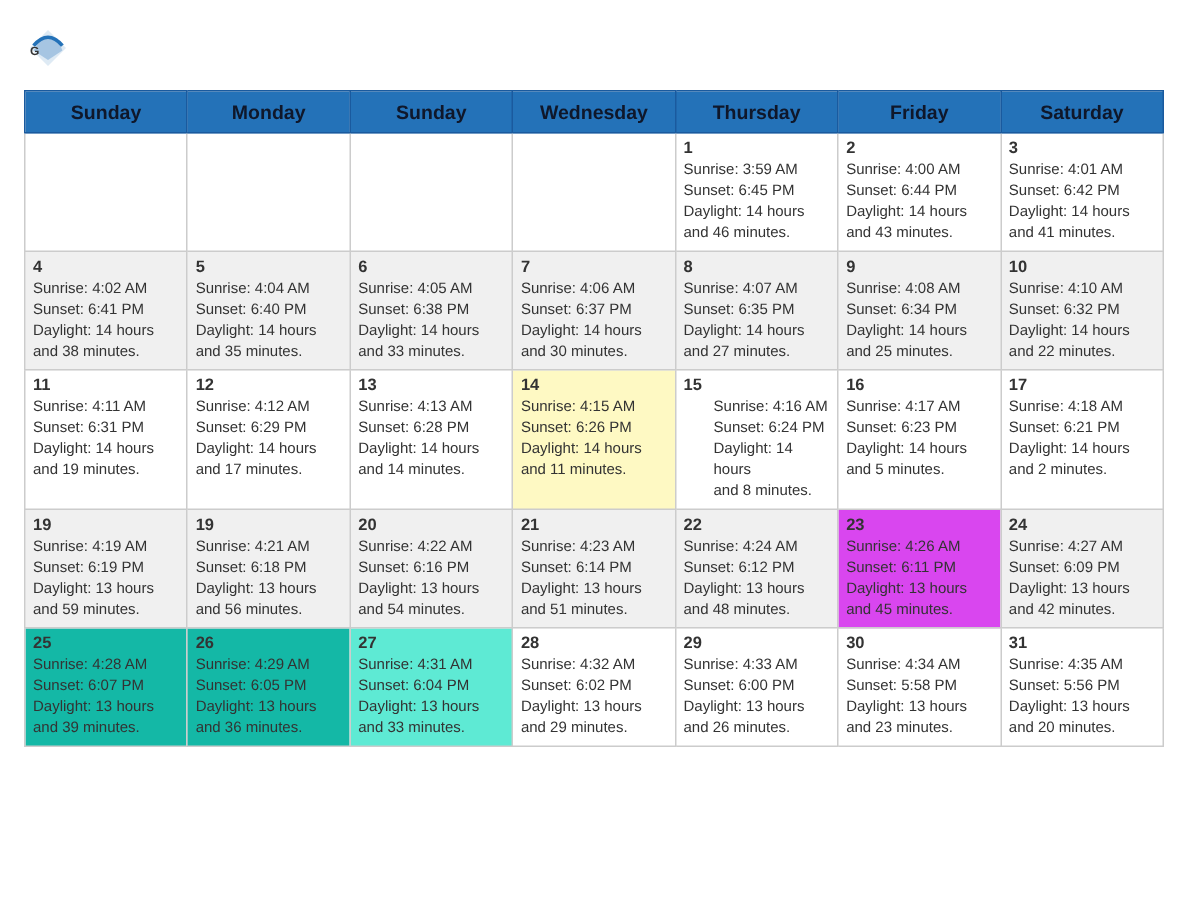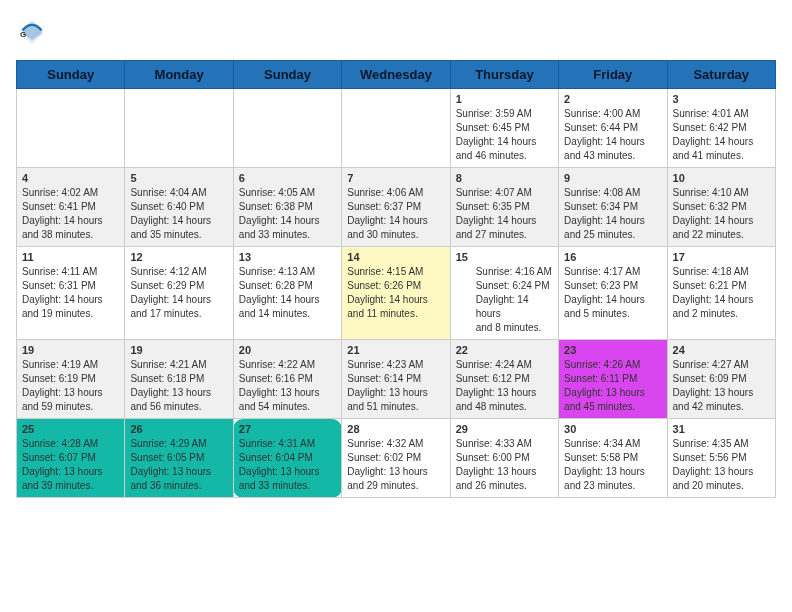--- a/index.html
+++ b/index.html
@@ -311,21 +311,21 @@
 Daylight: 13 hours
 and 39 minutes.</div>
         </td>
         <td style="background: #14b8a6;">
           <span class="day-num">26</span>
           <div class="day-info" style="white-space: pre-line;">Sunrise: 4:29 AM
 Sunset: 6:05 PM
 Daylight: 13 hours
 and 36 minutes.</div>
         </td>
-        <td style="background: #14b8a6; border-radius: 10px;">
+        <td style="background: #5eead4;">
           <span class="day-num">27</span>
           <div class="day-info" style="white-space: pre-line;">Sunrise: 4:31 AM
 Sunset: 6:04 PM
 Daylight: 13 hours
 and 33 minutes.</div>
         </td>
         <td style="background: rgb(255, 255, 255); margin-left: 40px;">
           <span class="day-num">28</span>
           <div class="day-info" style="white-space: pre-line;">Sunrise: 4:32 AM
 Sunset: 6:02 PM

